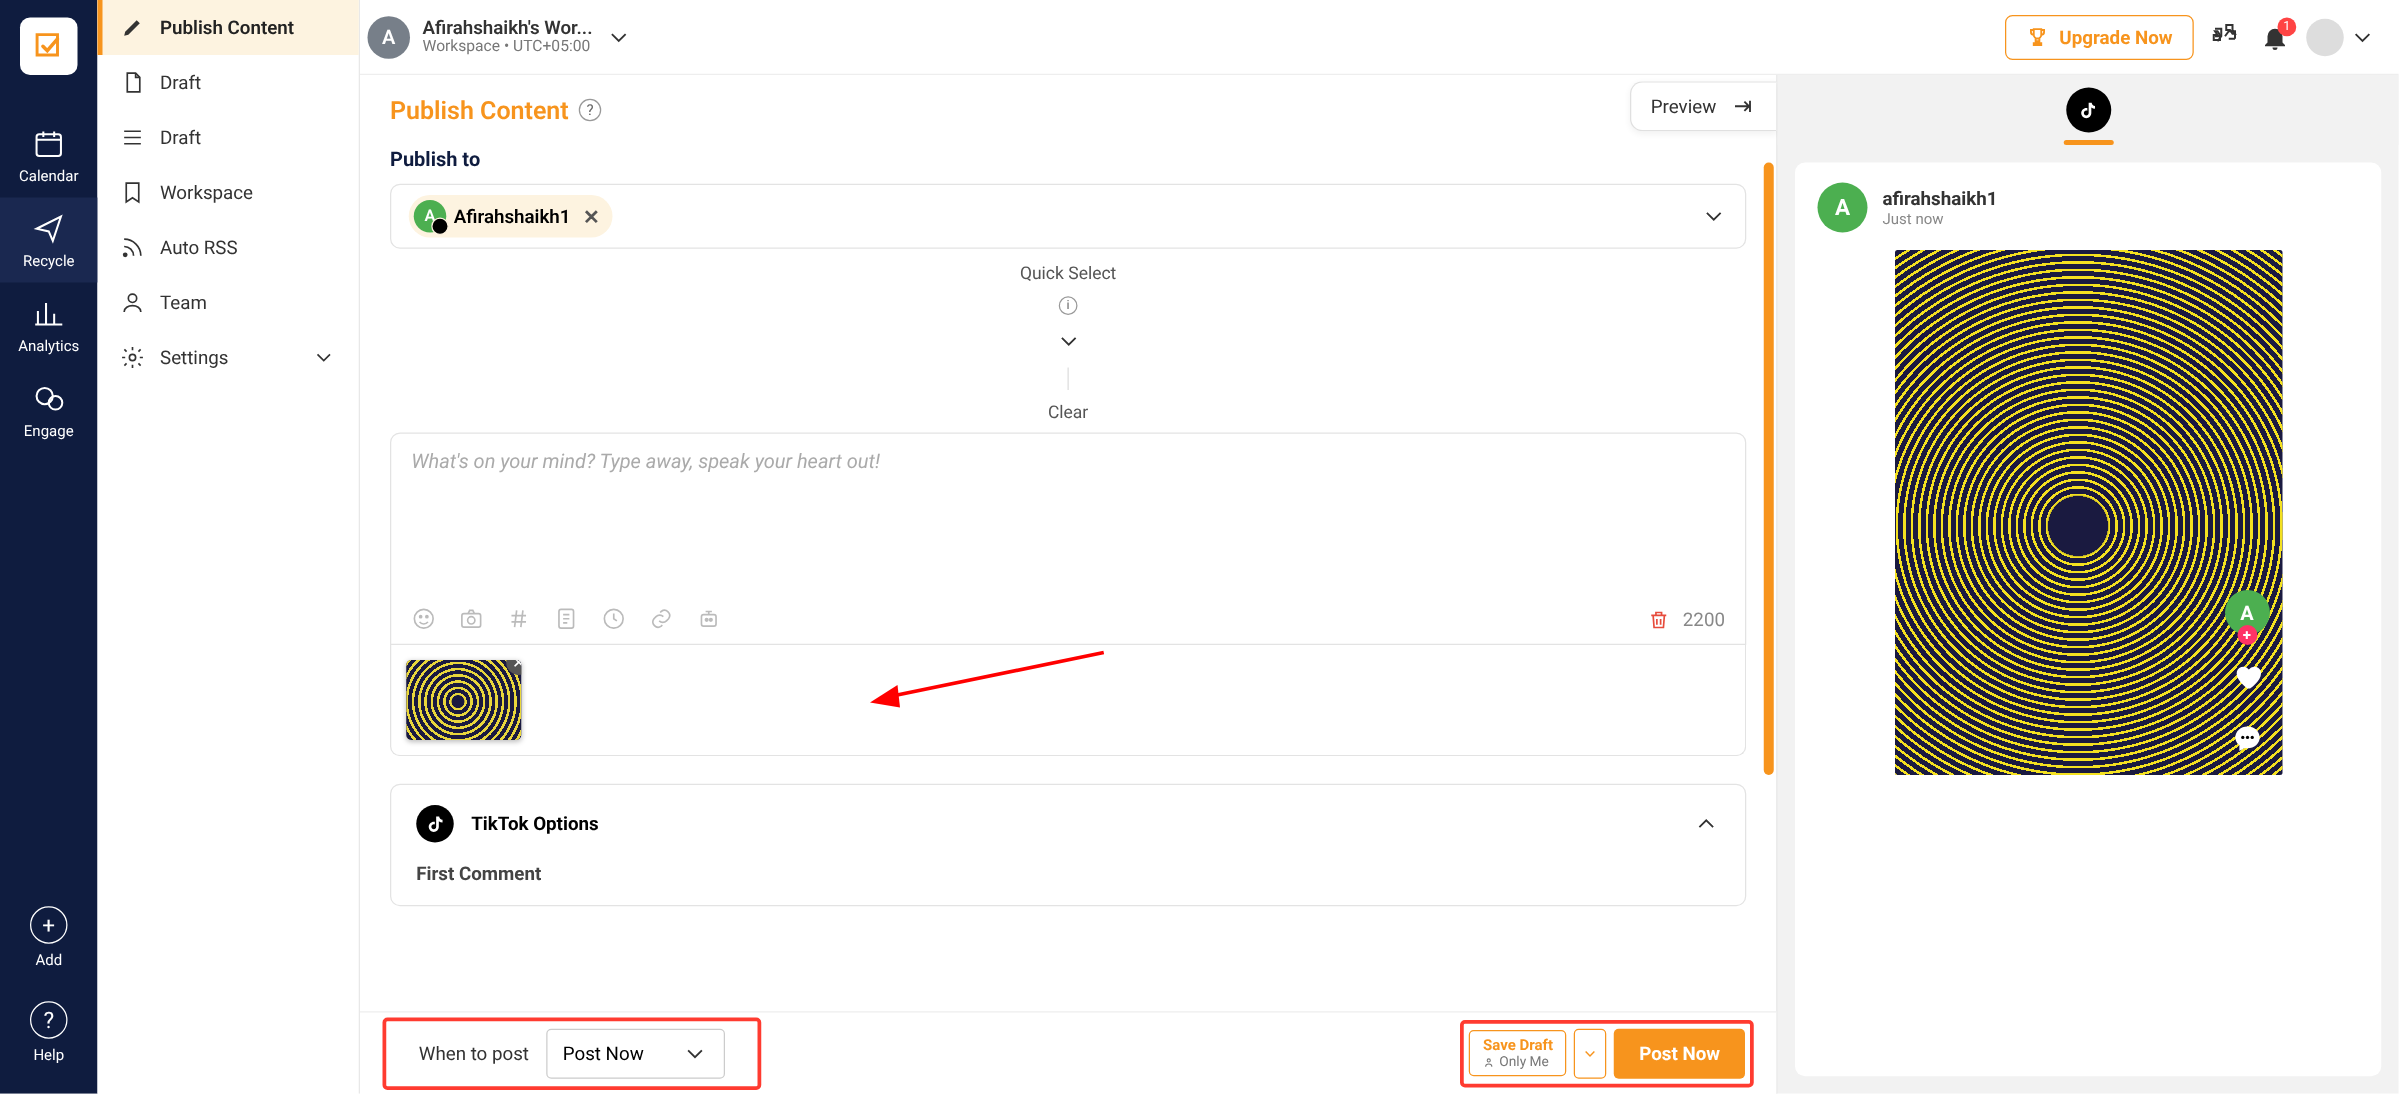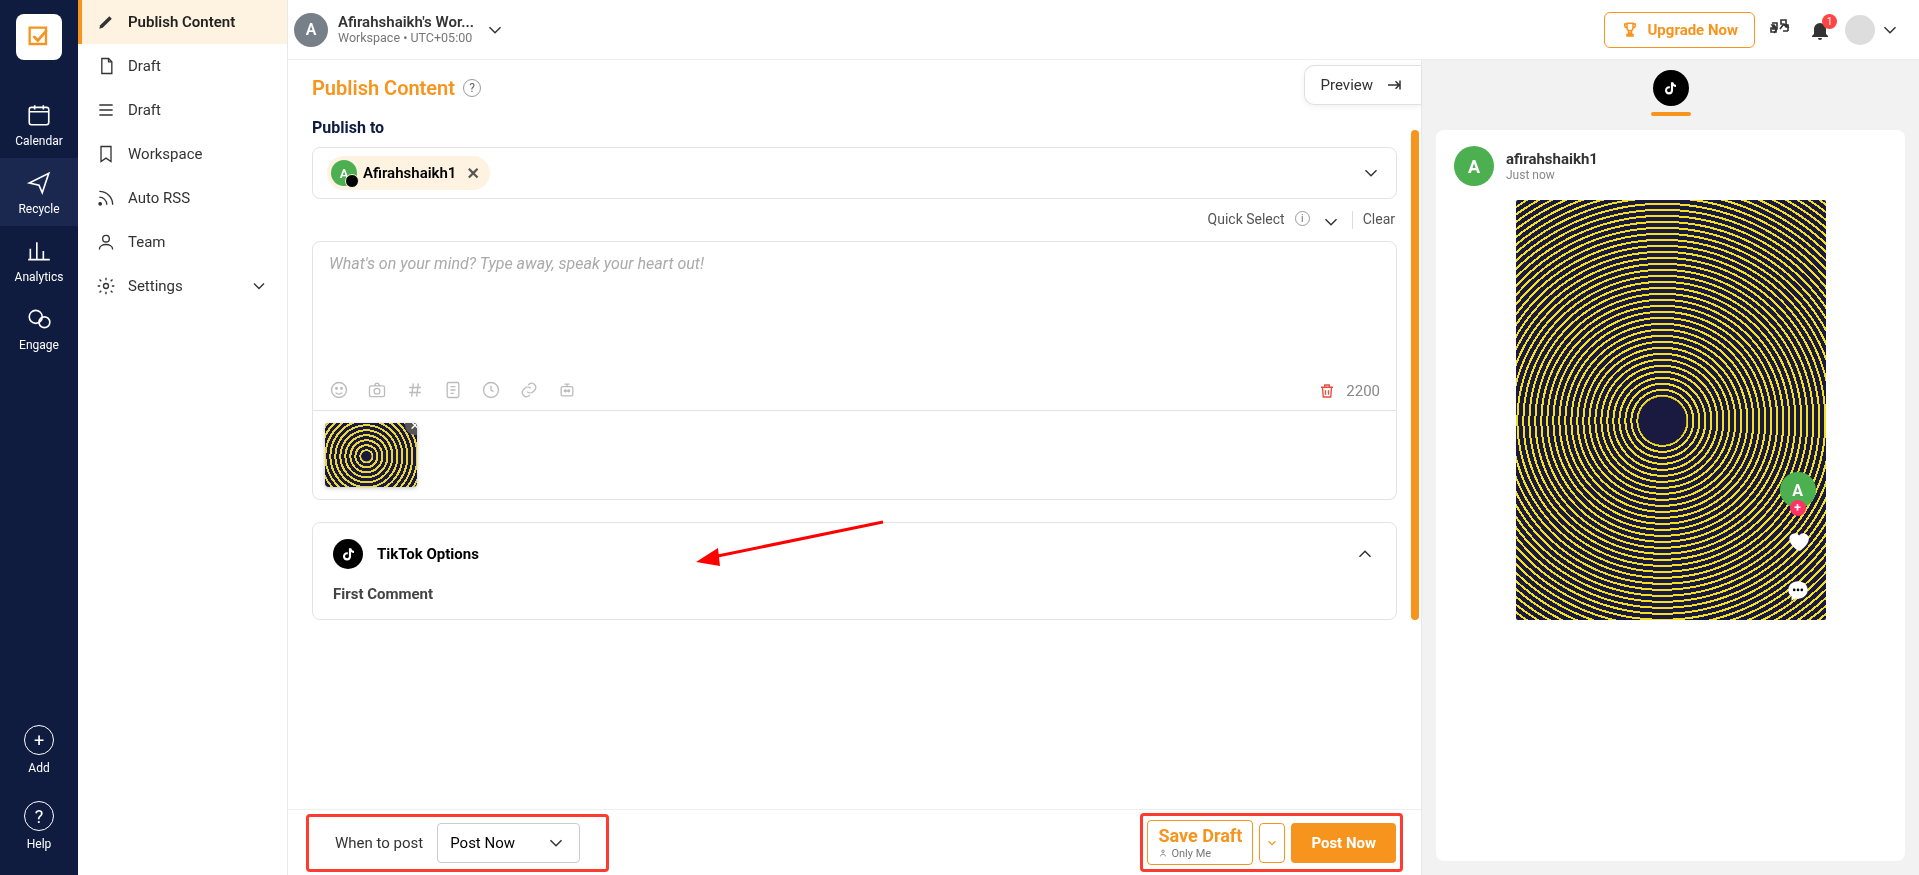--- a/index.html
+++ b/index.html
@@ -52,21 +52,21 @@
 .scrollbar-orange { position:absolute; right:2px; top:70px; width:8px; height:490px; background:#f7941d; border-radius:4px; }
 
 .section-label { color:#0f1c3f; font-weight:700; font-size:16px; margin:8px 0 10px 0; }
 .publish-select { border:1px solid #e3e3e3; border-radius:8px; padding:8px 14px; display:flex; align-items:center; gap:8px; }
 .chip { background:#fdf3e0; border-radius:18px; padding:4px 10px 4px 4px; display:flex; align-items:center; gap:6px; font-weight:600; font-size:15px; }
 .chip-av { width:26px; height:26px; border-radius:50%; background:#4caf50; color:#fff; display:flex; align-items:center; justify-content:center; font-weight:600; font-size:13px; position:relative; }
 .chip-av::after { content:""; position:absolute; right:-2px; bottom:-2px; width:12px; height:12px; background:#000; border-radius:50%; border:1.5px solid #fdf3e0; }
 .chip-x { font-size:16px; color:#555; cursor:pointer; margin-left:4px; }
 .chev-gray { margin-left:auto; color:#666; }
 
-.quick-row { display:flex; justify-content:flex-end; align-items:flex-start; gap:10px; padding:12px 2px 8px 2px; color:#555; font-size:14px; }
+.quick-row { display:flex; justify-content:flex-end; align-items:center; gap:10px; padding:12px 2px 8px 2px; color:#555; font-size:14px;flex-direction:column; }
 .sep { width:1px; height:18px; background:#ddd; }
 .link { color:#555; cursor:pointer; }
 
 .editor { border:1px solid #e3e3e3; border-radius:8px 8px 0 0; min-height:170px; padding:12px 16px; position:relative; }
 .editor-ph { color:#aaa; font-style:italic; font-size:16px; }
 .editor-tools { position:absolute; left:16px; bottom:10px; display:flex; gap:18px; color:#bbb; }
 .editor-tools svg { width:20px; height:20px; stroke:#bbb; fill:none; stroke-width:1.6; }
 .editor-right { position:absolute; right:16px; bottom:10px; display:flex; align-items:center; gap:10px; color:#888; font-size:15px; }
 .trash { color:#e74c3c; cursor:pointer; }
 
@@ -88,21 +88,21 @@
 .options-body { padding:0 20px 16px 20px; font-weight:700; font-size:15px; color:#444; }
 
 
 .footer { height:66px; border-top:1px solid #eee; background:#fff; display:flex; align-items:center; padding:0 18px; gap:14px; }
 .when-box { border:3px solid #ff3b30; border-radius:4px; padding:6px 26px; display:flex; align-items:center; gap:14px; }
 .when-label { font-size:15px; color:#333; }
 .when-select { border:1px solid #ccc; border-radius:4px; padding:8px 12px; display:flex; align-items:center; gap:30px; font-size:15px; }
 .footer-spacer { flex:1; }
 .save-box { border:3px solid #ff3b30; border-radius:4px; padding:4px; display:flex; align-items:center; gap:6px; }
 .draft-btn { border:1px solid #f7941d; border-radius:4px; padding:4px 10px; background:#fff; display:flex; flex-direction:column; line-height:1.2; cursor:pointer; }
-.draft-btn .t1 { color:#f7941d; font-weight:700; font-size:18px; }
+.draft-btn .t1 { color:#f7941d; font-weight:700; font-size:12px; }
 .draft-btn .t2 { color:#777; font-size:11px; display:flex; align-items:center; gap:3px; }
 .draft-chev { border:1px solid #f7941d; border-radius:4px; width:26px; height:40px; display:flex; align-items:center; justify-content:center; color:#f7941d; cursor:pointer; }
 .post-btn { background:#f7941d; color:#fff; border-radius:4px; padding:11px 20px; font-weight:700; font-size:15px; cursor:pointer; }
 
 
 .preview-col { width:498px; background:#f2f2f2; display:flex; flex-direction:column; border-left:1px solid #e8e8e8; }
 .prev-net { height:56px; background:#f2f2f2; display:flex; align-items:center; justify-content:center; position:relative; }
 .prev-net .tt-circle { width:36px; height:36px; }
 .net-underline { position:absolute; bottom:0; left:50%; transform:translateX(-50%); width:40px; height:4px; background:#f7941d; border-radius:2px; }
 .prev-card { margin:14px; background:#fff; border-radius:8px; flex:1; padding:16px 18px 0 18px; position:relative; overflow:hidden; }

